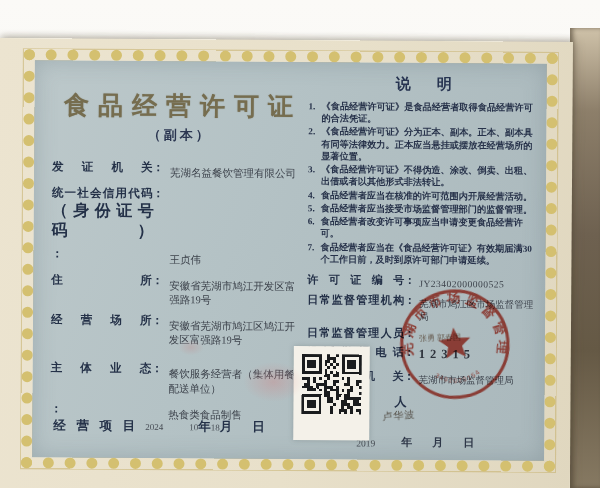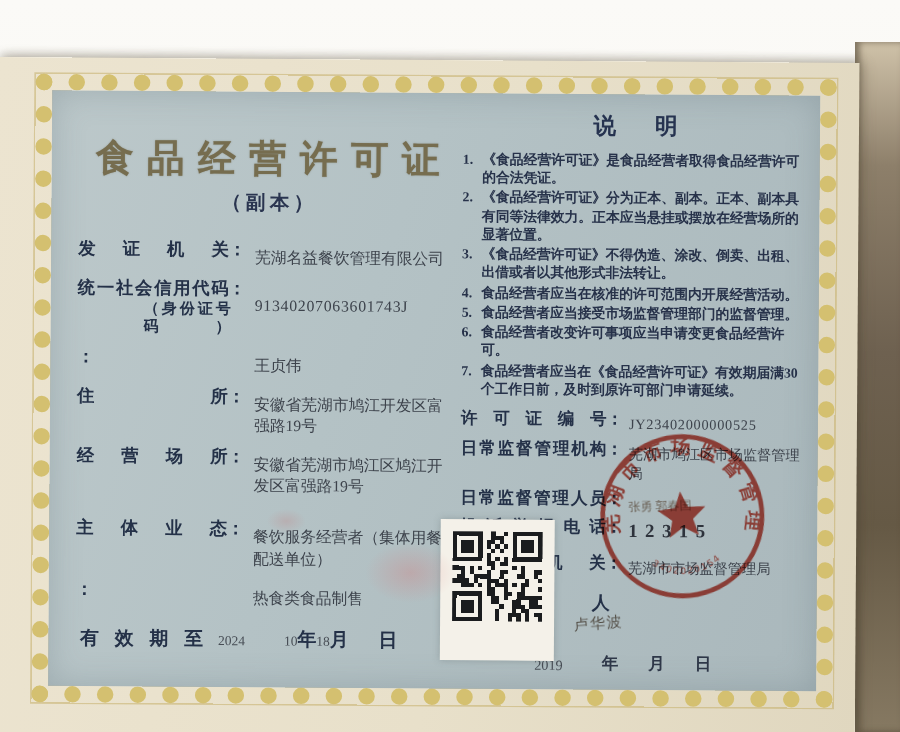--- a/index.html
+++ b/index.html
@@ -44,21 +44,21 @@
     text-shadow:0 0 1px rgba(90,80,50,.5);
   }
   .cert-subtitle{
     text-align:center;font-weight:bold;font-size:13px;color:#2a3550;
     letter-spacing:3px;margin:4px -3px 16px 0;
   }
   .field{display:flex;margin-bottom:6px;}
   .f-label{width:112px;flex:none;font-weight:bold;color:#243148;font-size:11.5px;display:flex;line-height:1.25;}
   .f-label .spread{flex:1;text-align:justify;text-align-last:justify;}
   .f-label .colon{flex:none;}
-  .f-label2{display:block;font-size:10px;text-align:justify;text-align-last:justify;padding-right:10px;margin-left:44px;}
+  .f-label2{display:block;font-size:16px;text-align:justify;text-align-last:justify;padding-right:10px;}
   .f-value{flex:1;font-size:10.5px;color:#3d434c;padding:6px 0 0 6px;line-height:1.35;}
   .mono{letter-spacing:.5px;}
   .gap-top{margin-top:14px;}
 
   .notes-heading{
     text-align:center;font-weight:bold;font-size:15px;color:#263350;
     letter-spacing:26px;margin:6px -26px 7px 0;
   }
   .note-item{display:flex;font-size:9.2px;font-weight:600;color:#27324a;line-height:1.33;margin-bottom:1px;}
   .note-num{width:13px;flex:none;}
@@ -137,21 +137,20 @@
           </div>
 
           <div class="field">
             <div class="f-label" style="display:block;">
               <span style="display:flex;">
                   <span class="spread">统一社会信用代码</span>
                   <span class="colon">：</span>
                 </span>
               <span class="f-label2">（身份证号码）</span>
             </div>
-            <div class="f-value mono" style="padding-top:12px;">91340207063601743J</div>
           </div>
 
           <div class="field">
             <div class="f-label">
                 <span class="colon">：</span>
               </div>
             <div class="f-value">王贞伟</div>
           </div>
 
           <div class="field">
@@ -266,21 +265,21 @@
           </div>
 
           <div class="date-row">
             <span class="num">2019</span><span class="unit">年</span><span class="unit">月</span><span class="unit">日</span>
           </div>
         </div>
       </div>
     </div>
 
     <div class="validity">
-      <span class="prefix">有效期至</span>
+      <span class="prefix">经营项目</span>
       <span class="num">2024</span>
       <span class="num n-month u-year">10</span>
       <span>年</span>
       <span class="num n-month">18</span>
       <span>月</span>
       <span class="u-day">日</span>
     </div>
 
     <div class="qr-sticker">
       <svg width="60" height="60" viewBox="0 0 21 21" shape-rendering="crispEdges">

